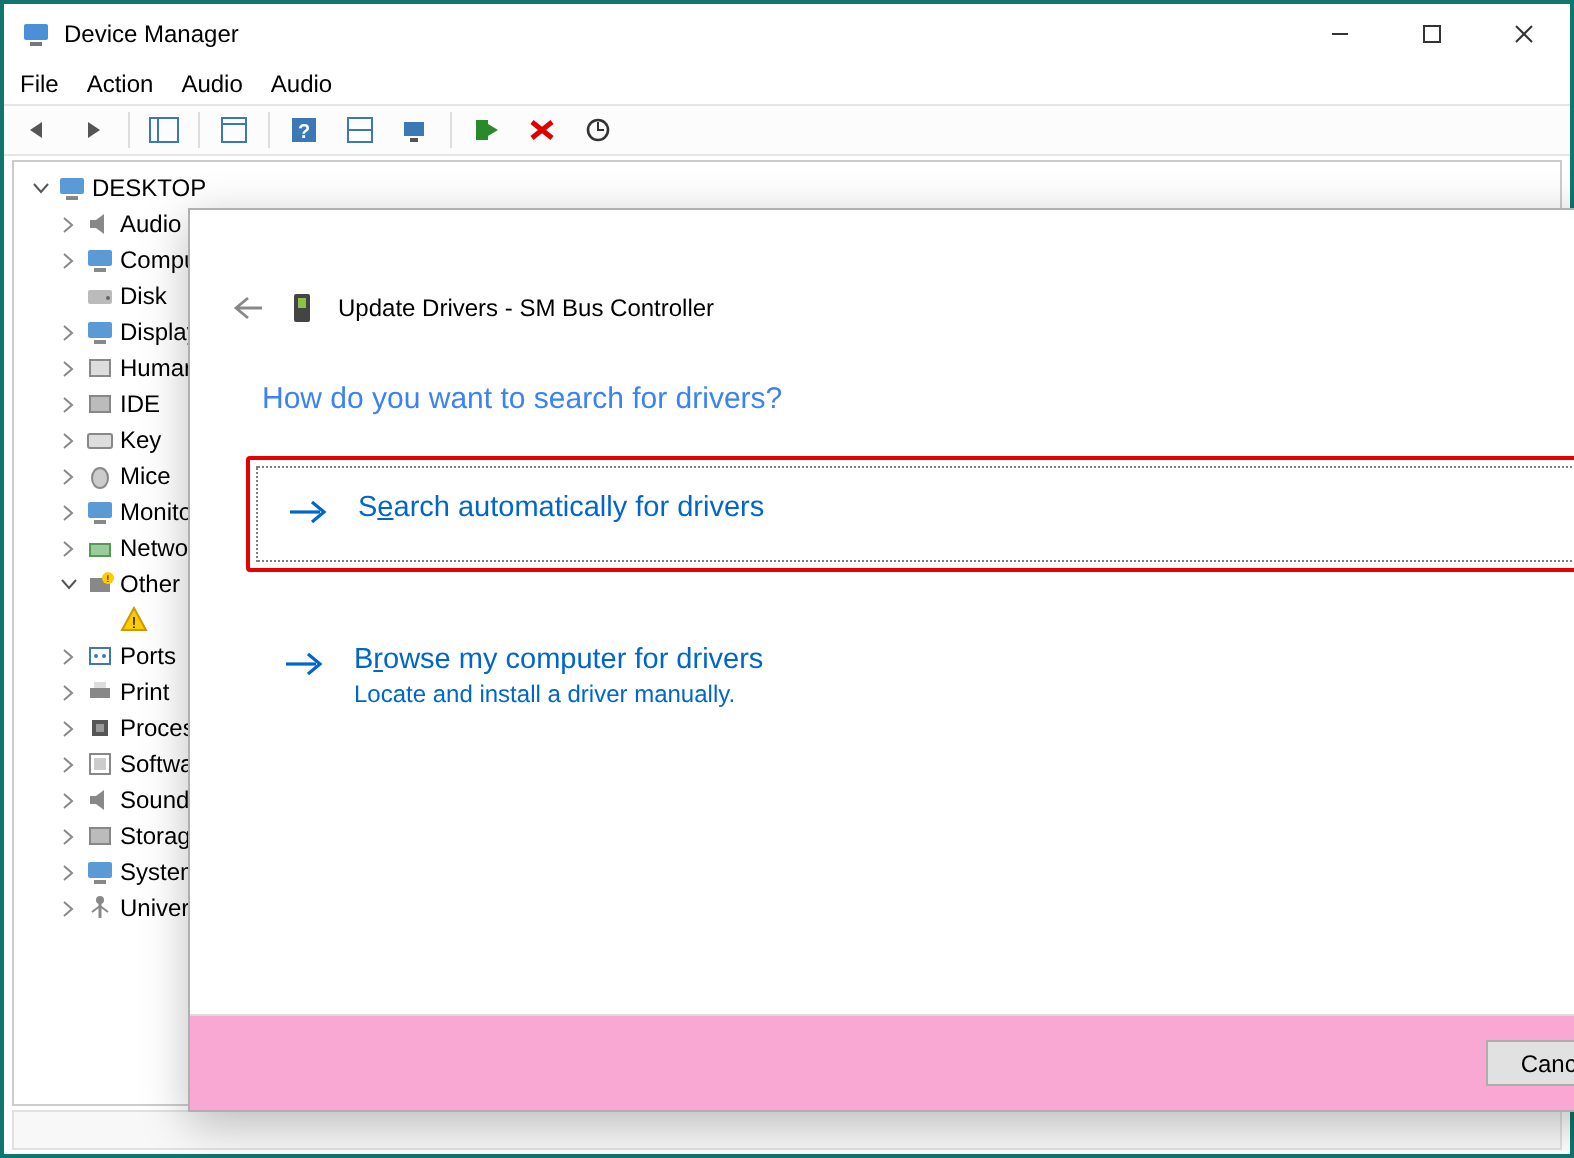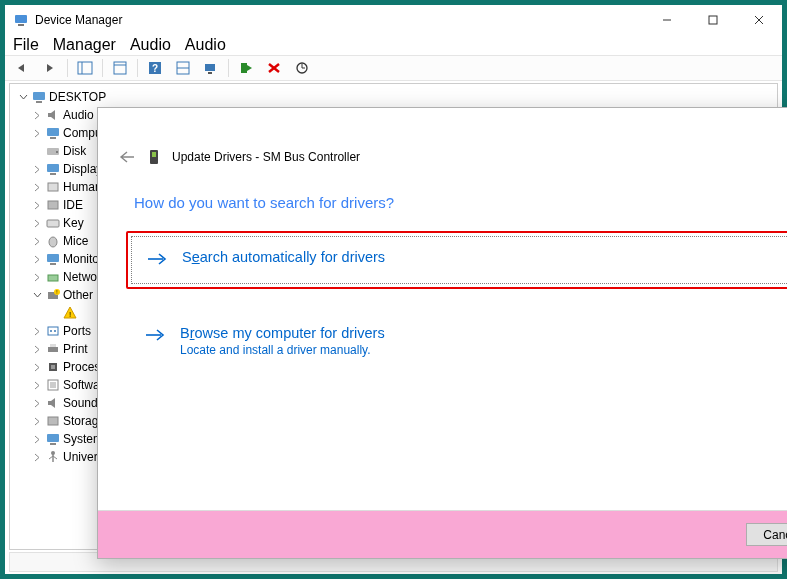--- a/index.html
+++ b/index.html
@@ -1,23 +1,23 @@
 <!DOCTYPE html>
 <html><head>
 <meta charset="utf-8">
 <style>
 * { box-sizing: border-box; font-family: "Segoe UI", Tahoma, sans-serif; }
 body { margin: 0; width: 787px; height: 579px; background: #fff; overflow: hidden; font-size: 12px; color: #000; }
-.window { width: 787px; height: 579px; border: 5px solid #0f766e; position: relative; background: #fff; }
+.window { width: 787px; height: 579px; border: 2px solid #0f766e; position: relative; background: #fff; }
 .titlebar { height: 30px; display: flex; align-items: center; padding: 0 0 0 8px; }
 .titlebar .icon { width: 16px; height: 16px; margin-right: 6px; }
 .titlebar .title { flex: 1; font-size: 12px; }
 .winbtns { display: flex; height: 30px; }
 .winbtn { width: 46px; display: flex; align-items: center; justify-content: center; }
-.menubar { height: 20px; padding: 0 8px; display: flex; gap: 14px; font-size: 16px; align-items: center; }
+.menubar { height: 20px; padding: 0 8px; display: flex; gap: 14px; font-size: 12px; align-items: center; }
 .menubar span { cursor: default; }
 .toolbar { height: 26px; border-top: 1px solid #e5e5e5; border-bottom: 1px solid #e5e5e5; display: flex; align-items: center; padding: 0 6px; gap: 6px; background: #fcfcfc; }
 .tbtn { width: 22px; height: 20px; display: flex; align-items: center; justify-content: center; border: 1px solid transparent; }
 .content { position: absolute; top: 78px; left: 4px; right: 4px; bottom: 24px; border: 1px solid #ccc; background: #fff; }
 .tree { padding: 4px 0 0 8px; font-size: 12px; }
 .tree-row { display: flex; align-items: center; height: 18px; gap: 2px; white-space: nowrap; overflow: hidden; }
 .tree-row.root { margin-left: 0; }
 .tree-row.cat { margin-left: 14px; }
 .tree-row.item { margin-left: 44px; }
 .chev { width: 11px; height: 11px; display: inline-flex; align-items: center; justify-content: center; }
@@ -67,21 +67,21 @@
           <svg width="10" height="10">
             <line x1="1" y1="1" x2="9" y2="9" stroke="#333"></line>
             <line x1="9" y1="1" x2="1" y2="9" stroke="#333"></line>
           </svg>
         </div>
     </div>
   </div>
 
   <div class="menubar">
     <span>File</span>
-    <span>Manager</span>
+    <span>Action</span>
     <span>Audio</span>
     <span>Audio</span>
   </div>
 
   <div class="toolbar">
     <div class="tbtn">
         <svg width="14" height="12">
           <path d="M9 2 L3 6 L9 10 Z" fill="#555"></path>
         </svg>
       </div>

